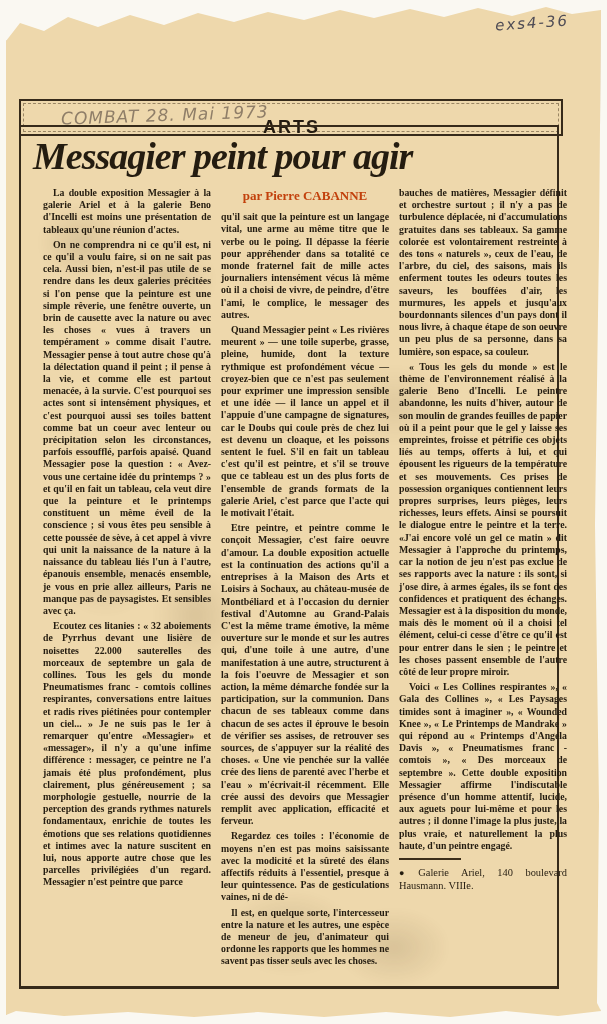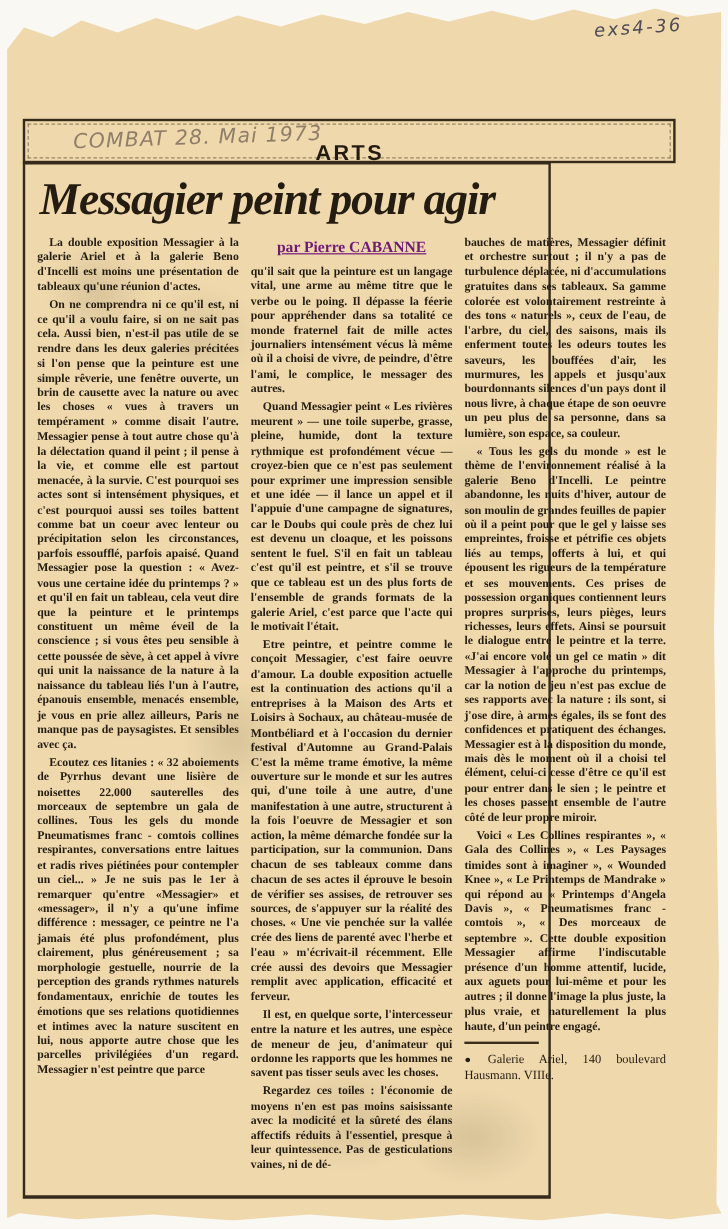--- a/index.html
+++ b/index.html
@@ -23,27 +23,27 @@
   .ghost{position:absolute;filter:blur(5px);opacity:.13;pointer-events:none;}
   .g1{left:18px;top:185px;width:190px;height:150px;background:radial-gradient(60px 55px at 30% 35%,#4a3418,transparent 70%),radial-gradient(70px 60px at 75% 60%,#4a3418,transparent 70%);}
   .g2{left:30px;top:500px;width:200px;height:170px;background:radial-gradient(70px 60px at 35% 40%,#503a1c,transparent 70%),radial-gradient(60px 70px at 80% 65%,#503a1c,transparent 70%);}
   .g3{left:180px;top:860px;width:260px;height:150px;background:radial-gradient(90px 60px at 40% 45%,#4a3418,transparent 70%),radial-gradient(80px 55px at 80% 55%,#4a3418,transparent 70%);}
   .g4{left:300px;top:330px;width:180px;height:140px;background:radial-gradient(70px 55px at 50% 50%,#55401f,transparent 72%);opacity:.09;}
   .pencil-code{position:absolute;left:489px;top:9px;font-family:"DejaVu Sans",sans-serif;font-style:italic;font-size:15px;letter-spacing:2px;color:#4f4c55;transform:rotate(-4deg);}
   .arts-box{position:absolute;left:13px;top:94px;width:540px;height:33px;border:2px solid #362a1a;}
   .banner-inner{position:absolute;left:2px;top:2px;right:2px;bottom:2px;border:1px dashed rgba(70,52,28,.5);}
   .pencil-date{position:absolute;left:40px;top:4px;font-family:"DejaVu Sans",sans-serif;font-style:italic;font-size:17px;letter-spacing:1px;color:#8f7e68;transform:rotate(-2deg);white-space:nowrap;}
   .arts-label{position:absolute;left:242px;top:16px;font-family:"Liberation Sans",sans-serif;font-weight:bold;font-size:18px;letter-spacing:2px;color:#241b10;}
-  .frame{position:absolute;left:13px;top:130px;width:440px;height:864px;border:2px solid #362a1a;border-bottom-width:3px;box-sizing:border-box;}
+  .frame{position:absolute;left:13px;top:120px;width:540px;height:864px;border:2px solid #362a1a;border-bottom-width:3px;box-sizing:border-box;}
   .headline{margin:7px 0 0 12px;font-family:"Liberation Serif",serif;font-style:italic;font-weight:bold;font-size:38px;letter-spacing:-1px;color:#241c10;white-space:nowrap;}
-  .columns{display:flex;gap:10px;padding:9px 6px 0 10px;}
+  .columns{display:flex;gap:10px;padding:9px 6px 0 22px;}
   .col{width:168px;flex:none;font-size:9.8px;line-height:12.2px;text-align:justify;color:#241c10;font-weight:bold;}
   .col p.para{margin:0 0 3px 0;}
   .col p.indent{text-indent:10px;}
-  .byline{text-align:center;font-weight:bold;font-size:13px;color:#701a75;margin:3px 0 9px 0;white-space:nowrap;text-decoration:underline;}
+  .byline{text-align:center;font-weight:bold;font-size:13px;color:#c2410c;margin:3px 0 9px 0;white-space:nowrap;}
   .rule-short{width:62px;border-top:2px solid #3c2e1a;margin:6px 0 7px 0;}
   .listing{margin:0 0 2px 0;font-size:10.4px;line-height:12.6px;font-weight:normal;}
   .bullet{font-size:9px;margin-right:4px;}
 </style>
 </head>
 <body>
 
 <div class="scan">
   <div class="paper">
     <div class="ghost g1"></div>
@@ -65,22 +65,22 @@
         <div class="col">
             <p class="para indent">La double exposition Messagier à la galerie Ariel et à la galerie Beno d'Incelli est moins une présentation de tableaux qu'une réunion d'actes.</p>
             <p class="para indent">On ne comprendra ni ce qu'il est, ni ce qu'il a voulu faire, si on ne sait pas cela. Aussi bien, n'est-il pas utile de se rendre dans les deux galeries précitées si l'on pense que la peinture est une simple rêverie, une fenêtre ouverte, un brin de causette avec la nature ou avec les choses « vues à travers un tempérament » comme disait l'autre. Messagier pense à tout autre chose qu'à la délectation quand il peint ; il pense à la vie, et comme elle est partout menacée, à la survie. C'est pourquoi ses actes sont si intensément physiques, et c'est pourquoi aussi ses toiles battent comme bat un coeur avec lenteur ou précipitation selon les circonstances, parfois essoufflé, parfois apaisé. Quand Messagier pose la question : « Avez-vous une certaine idée du printemps ? » et qu'il en fait un tableau, cela veut dire que la peinture et le printemps constituent un même éveil de la conscience ; si vous êtes peu sensible à cette poussée de sève, à cet appel à vivre qui unit la naissance de la nature à la naissance du tableau liés l'un à l'autre, épanouis ensemble, menacés ensemble, je vous en prie allez ailleurs, Paris ne manque pas de paysagistes. Et sensibles avec ça.</p>
             <p class="para indent">Ecoutez ces litanies : « 32 aboiements de Pyrrhus devant une lisière de noisettes 22.000 sauterelles des morceaux de septembre un gala de collines. Tous les gels du monde Pneumatismes franc - comtois collines respirantes, conversations entre laitues et radis rives piétinées pour contempler un ciel... » Je ne suis pas le 1er à remarquer qu'entre «Messagier» et «messager», il n'y a qu'une infime différence : messager, ce peintre ne l'a jamais été plus profondément, plus clairement, plus généreusement ; sa morphologie gestuelle, nourrie de la perception des grands rythmes naturels fondamentaux, enrichie de toutes les émotions que ses relations quotidiennes et intimes avec la nature suscitent en lui, nous apporte autre chose que les parcelles privilégiées d'un regard. Messagier n'est peintre que parce</p>
           </div>
         <div class="col">
             <div class="byline">par Pierre CABANNE</div>
             <p class="para">qu'il sait que la peinture est un langage vital, une arme au même titre que le verbe ou le poing. Il dépasse la féerie pour appréhender dans sa totalité ce monde fraternel fait de mille actes journaliers intensément vécus là même où il a choisi de vivre, de peindre, d'être l'ami, le complice, le messager des autres.</p>
             <p class="para indent">Quand Messagier peint « Les rivières meurent » — une toile superbe, grasse, pleine, humide, dont la texture rythmique est profondément vécue — croyez-bien que ce n'est pas seulement pour exprimer une impression sensible et une idée — il lance un appel et il l'appuie d'une campagne de signatures, car le Doubs qui coule près de chez lui est devenu un cloaque, et les poissons sentent le fuel. S'il en fait un tableau c'est qu'il est peintre, et s'il se trouve que ce tableau est un des plus forts de l'ensemble de grands formats de la galerie Ariel, c'est parce que l'acte qui le motivait l'était.</p>
             <p class="para indent">Etre peintre, et peintre comme le conçoit Messagier, c'est faire oeuvre d'amour. La double exposition actuelle est la continuation des actions qu'il a entreprises à la Maison des Arts et Loisirs à Sochaux, au château-musée de Montbéliard et à l'occasion du dernier festival d'Automne au Grand-Palais C'est la même trame émotive, la même ouverture sur le monde et sur les autres qui, d'une toile à une autre, d'une manifestation à une autre, structurent à la fois l'oeuvre de Messagier et son action, la même démarche fondée sur la participation, sur la communion. Dans chacun de ses tableaux comme dans chacun de ses actes il éprouve le besoin de vérifier ses assises, de retrouver ses sources, de s'appuyer sur la réalité des choses. « Une vie penchée sur la vallée crée des liens de parenté avec l'herbe et l'eau » m'écrivait-il récemment. Elle crée aussi des devoirs que Messagier remplit avec application, efficacité et ferveur.</p>
+            <p class="para indent">Regardez ces toiles : l'économie de moyens n'en est pas moins saisissante avec la modicité et la sûreté des élans affectifs réduits à l'essentiel, presque à leur quintessence. Pas de gesticulations vaines, ni de dé-</p>
             <p class="para indent">Il est, en quelque sorte, l'intercesseur entre la nature et les autres, une espèce de meneur de jeu, d'animateur qui ordonne les rapports que les hommes ne savent pas tisser seuls avec les choses.</p>
-            <p class="para indent">Regardez ces toiles : l'économie de moyens n'en est pas moins saisissante avec la modicité et la sûreté des élans affectifs réduits à l'essentiel, presque à leur quintessence. Pas de gesticulations vaines, ni de dé-</p>
           </div>
         <div class="col">
             <p class="para">bauches de matières, Messagier définit et orchestre surtout ; il n'y a pas de turbulence déplacée, ni d'accumulations gratuites dans ses tableaux. Sa gamme colorée est volontairement restreinte à des tons « naturels », ceux de l'eau, de l'arbre, du ciel, des saisons, mais ils enferment toutes les odeurs toutes les saveurs, les bouffées d'air, les murmures, les appels et jusqu'aux bourdonnants silences d'un pays dont il nous livre, à chaque étape de son oeuvre un peu plus de sa personne, dans sa lumière, son espace, sa couleur.</p>
             <p class="para indent">« Tous les gels du monde » est le thème de l'environnement réalisé à la galerie Beno d'Incelli. Le peintre abandonne, les nuits d'hiver, autour de son moulin de grandes feuilles de papier où il a peint pour que le gel y laisse ses empreintes, froisse et pétrifie ces objets liés au temps, offerts à lui, et qui épousent les rigueurs de la température et ses mouvements. Ces prises de possession organiques contiennent leurs propres surprises, leurs pièges, leurs richesses, leurs effets. Ainsi se poursuit le dialogue entre le peintre et la terre. «J'ai encore volé un gel ce matin » dit Messagier à l'approche du printemps, car la notion de jeu n'est pas exclue de ses rapports avec la nature : ils sont, si j'ose dire, à armes égales, ils se font des confidences et pratiquent des échanges. Messagier est à la disposition du monde, mais dès le moment où il a choisi tel élément, celui-ci cesse d'être ce qu'il est pour entrer dans le sien ; le peintre et les choses passent ensemble de l'autre côté de leur propre miroir.</p>
             <p class="para indent">Voici « Les Collines respirantes », « Gala des Collines », « Les Paysages timides sont à imaginer », « Wounded Knee », « Le Printemps de Mandrake » qui répond au « Printemps d'Angela Davis », « Pneumatismes franc - comtois », « Des morceaux de septembre ». Cette double exposition Messagier affirme l'indiscutable présence d'un homme attentif, lucide, aux aguets pour lui-même et pour les autres ; il donne l'image la plus juste, la plus vraie, et naturellement la plus haute, d'un peintre engagé.</p>
             <div class="rule-short"></div>
             <p class="listing"><span class="bullet">●</span>Galerie Ariel, 140 boulevard Hausmann. VIIIe.</p>
           </div>
       </div>
     </div>

